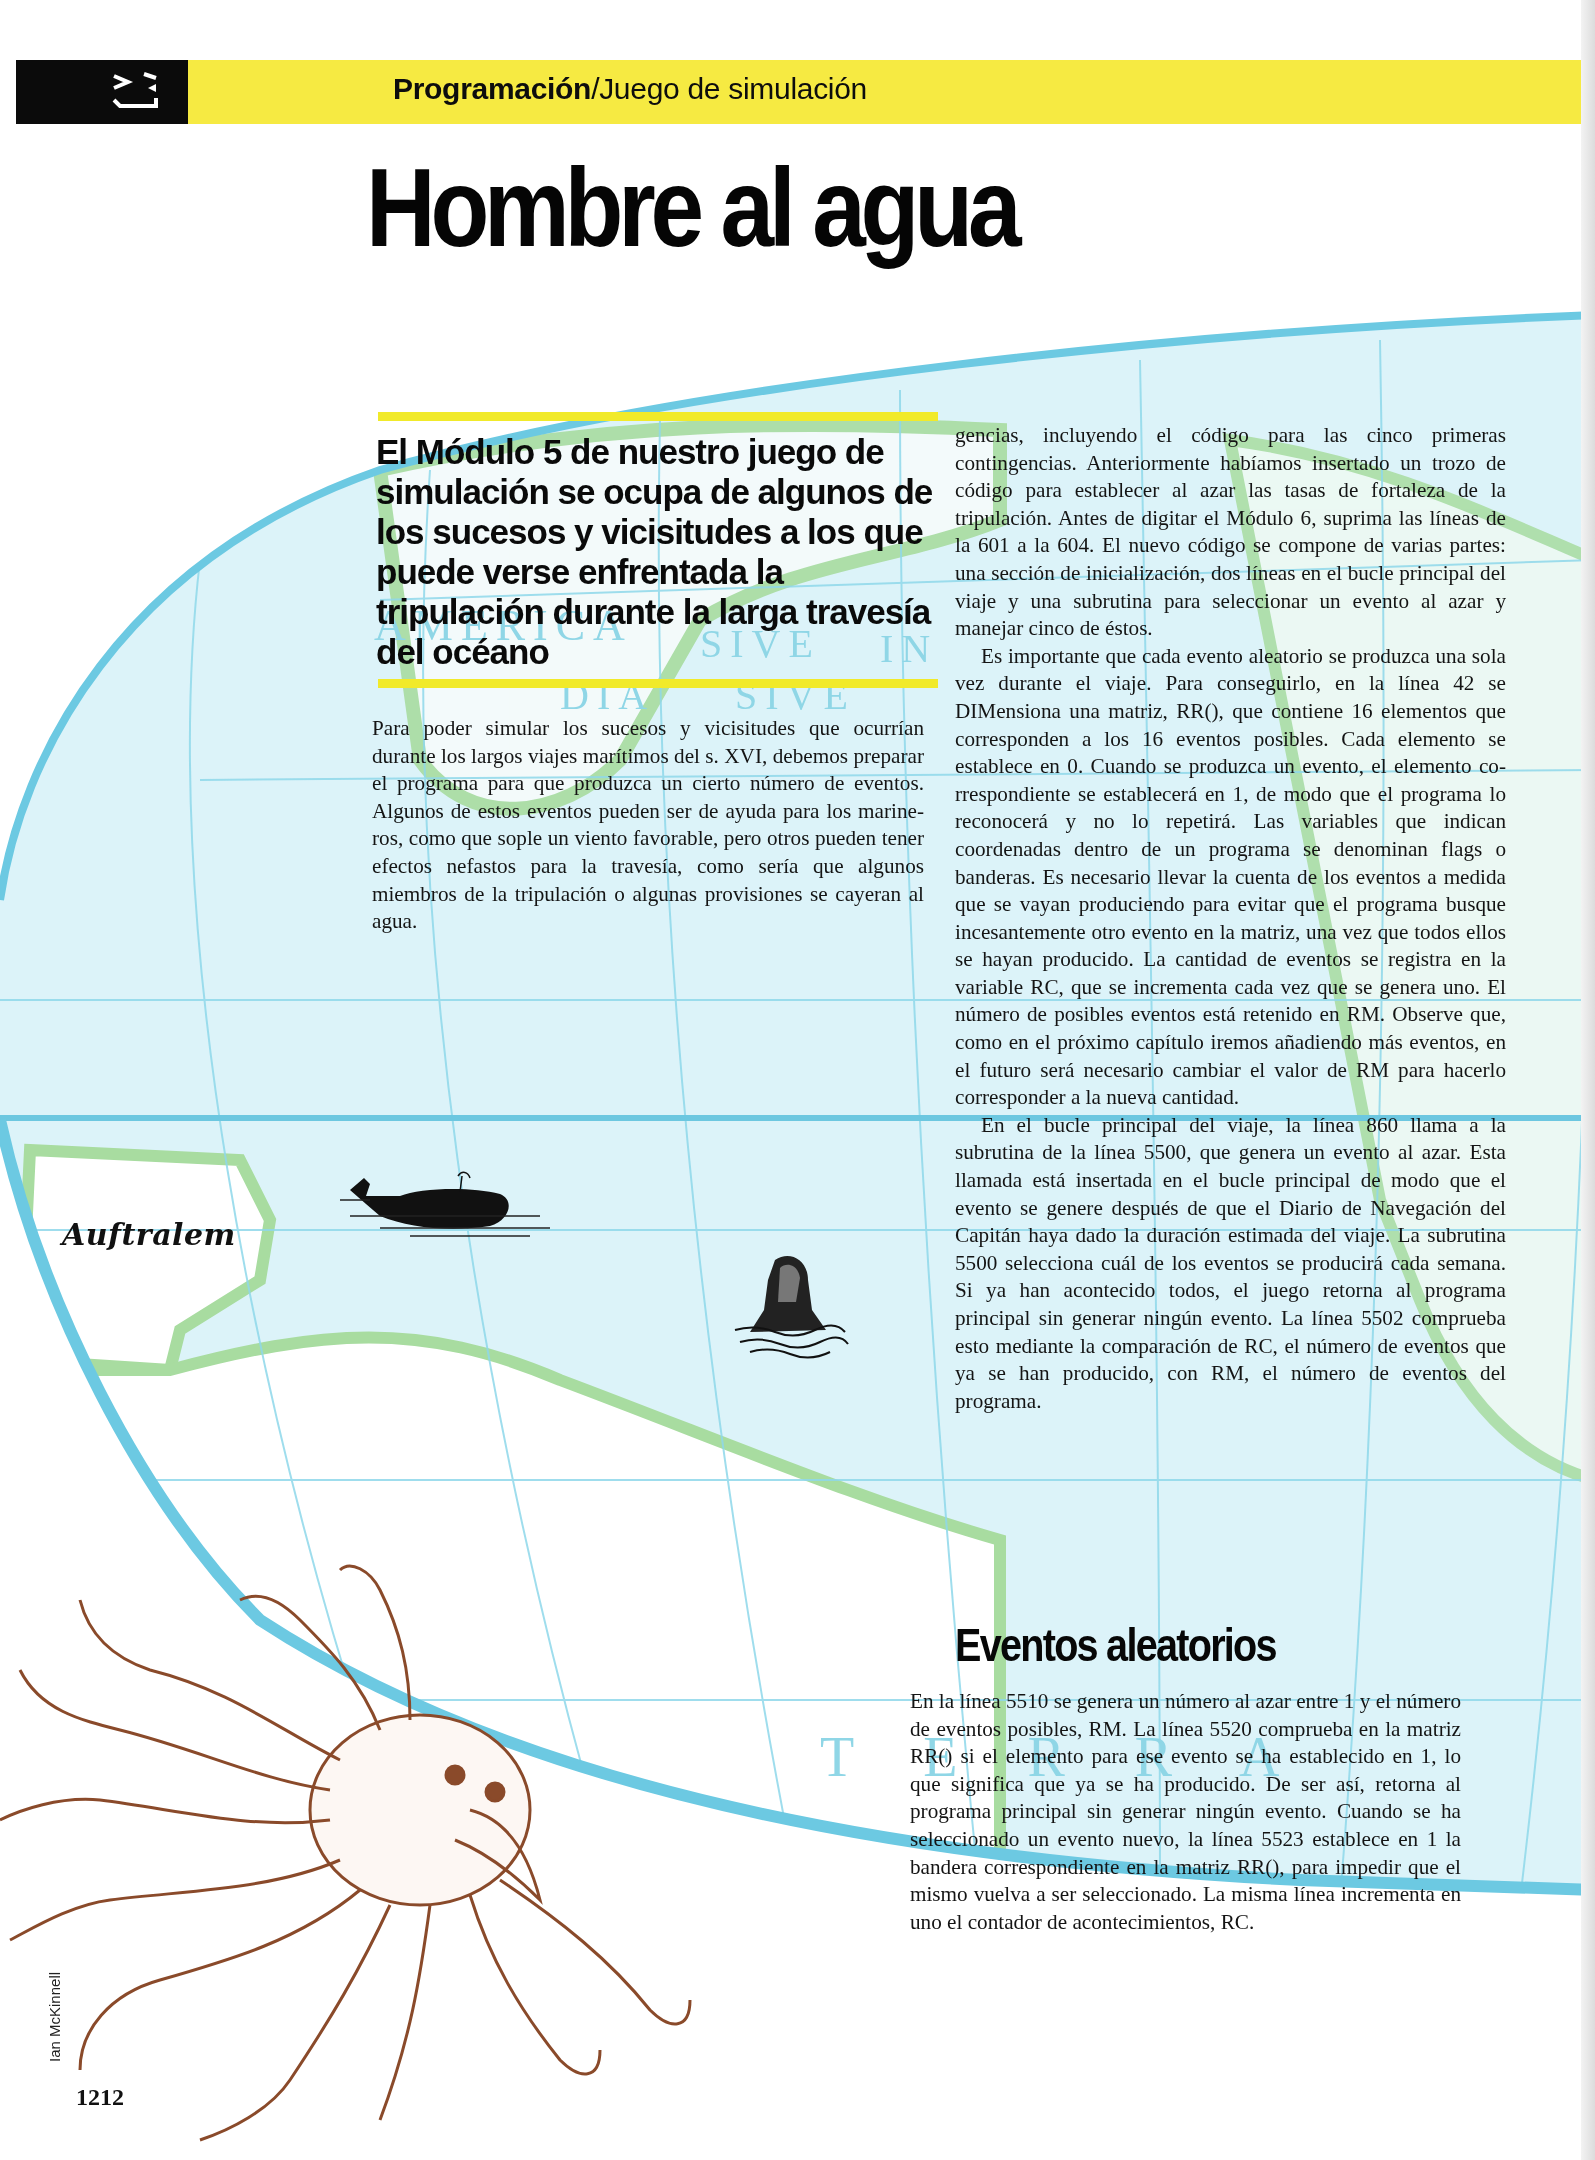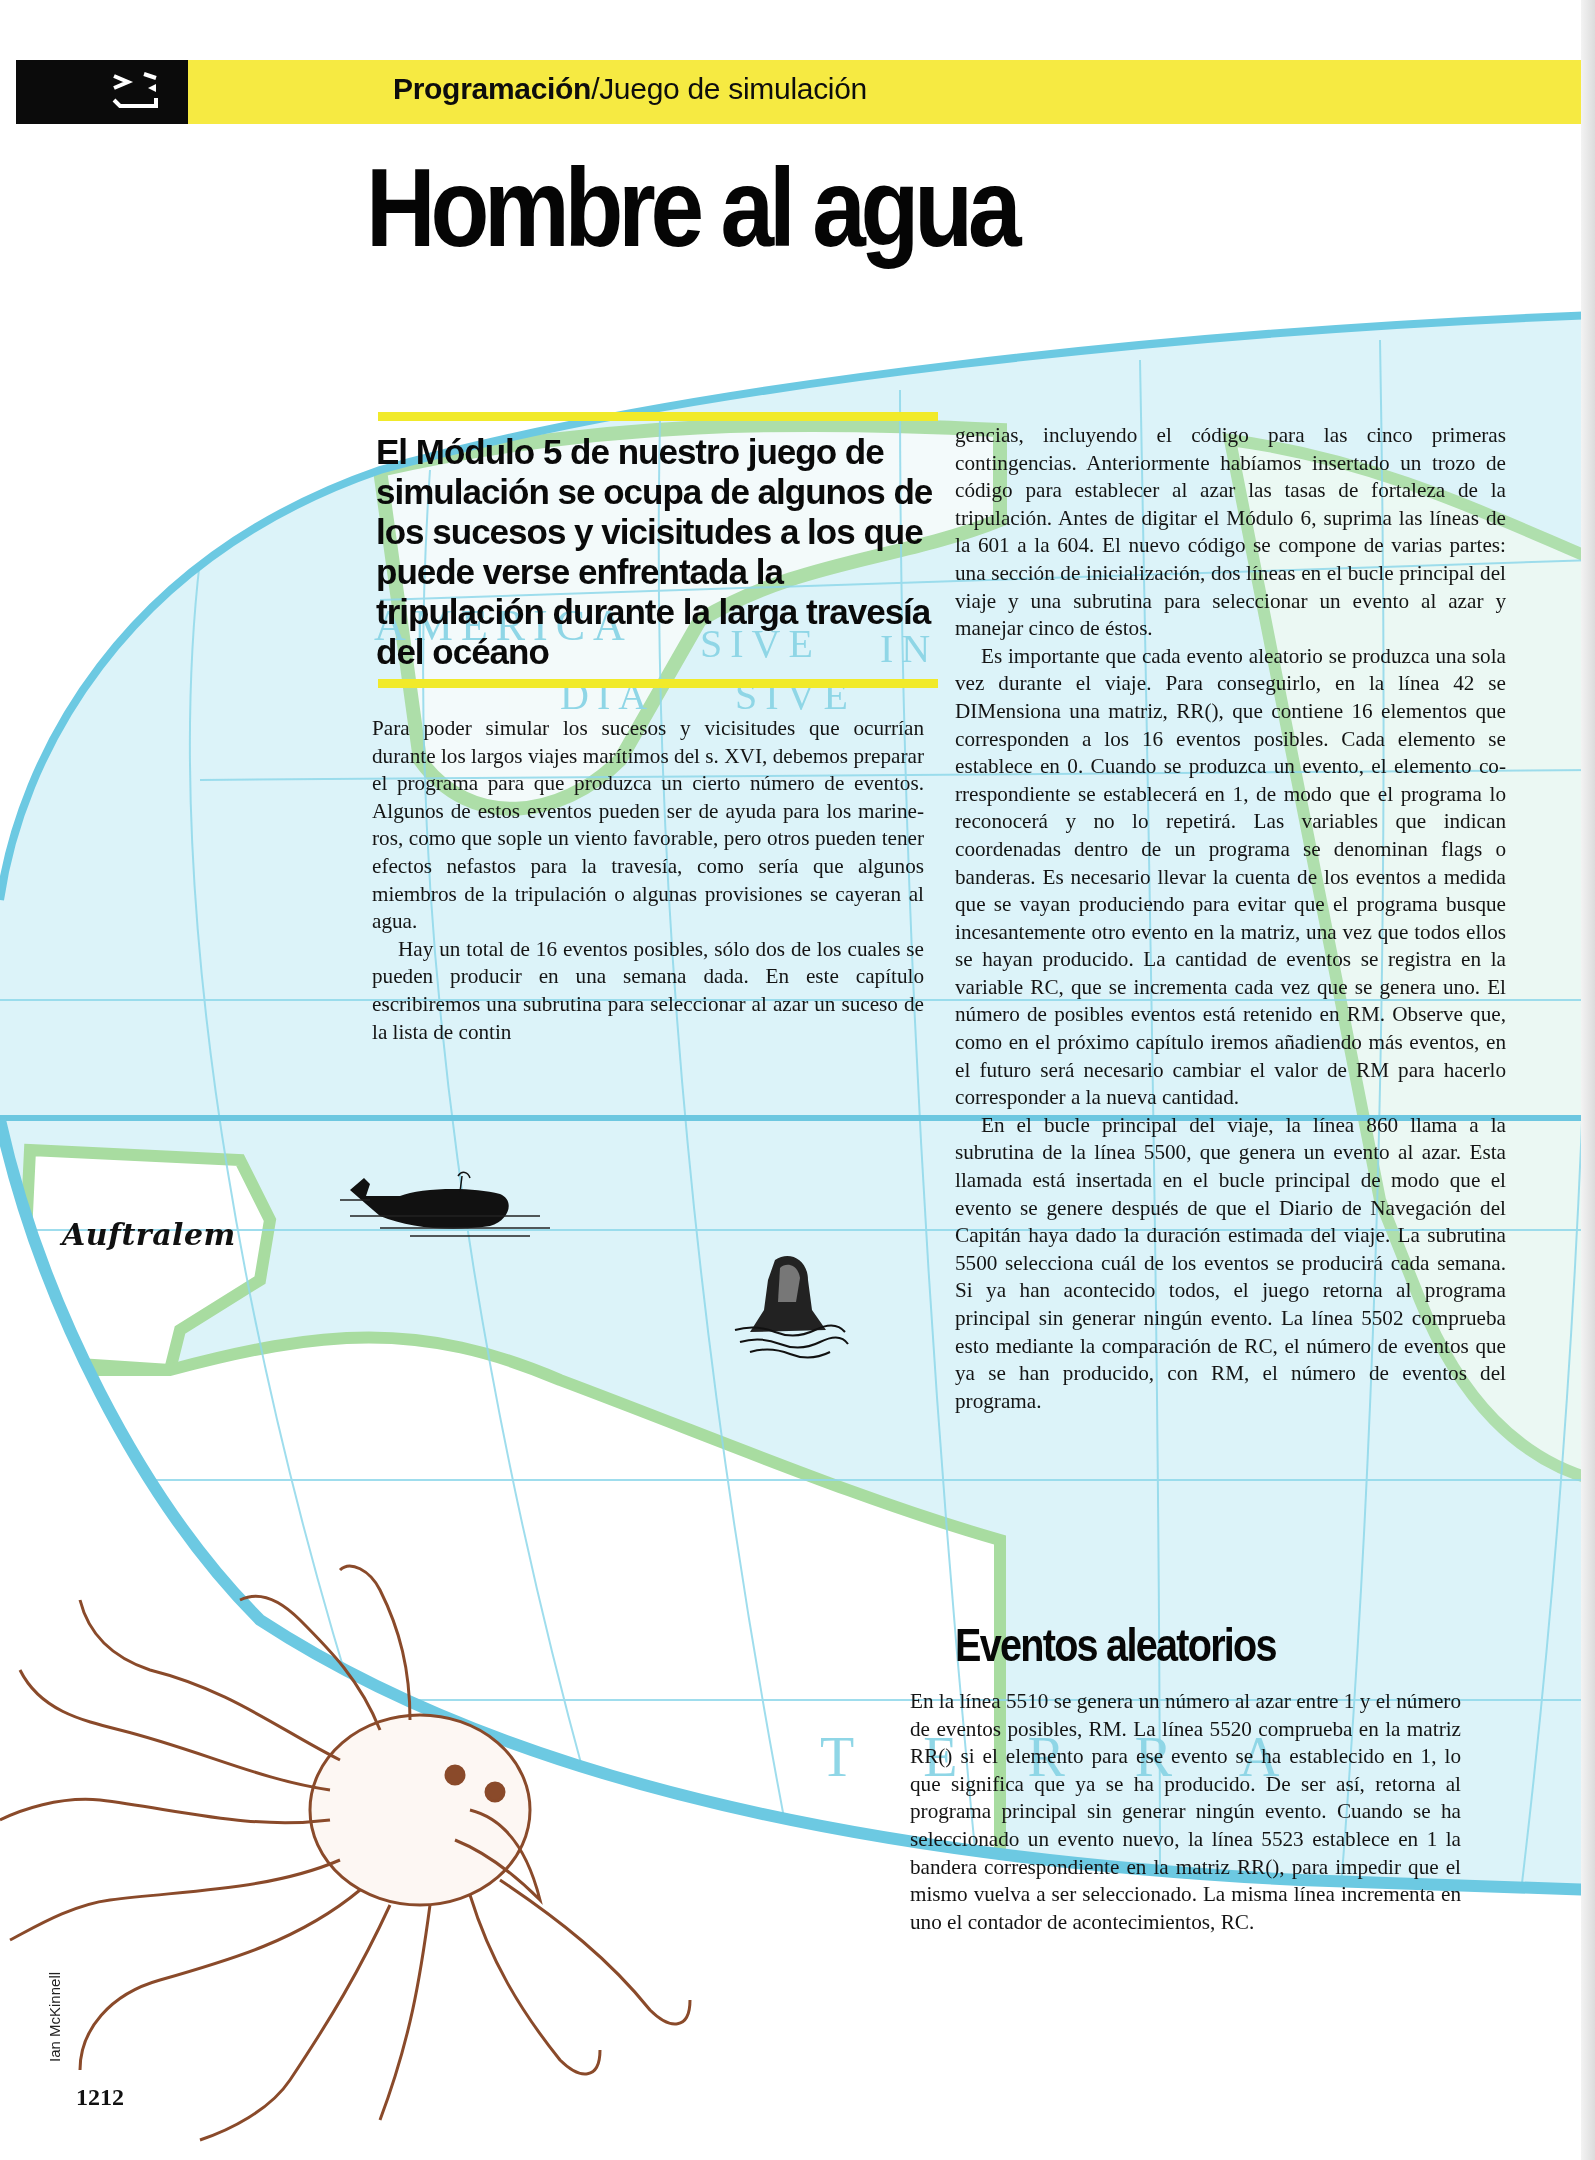--- a/index.html
+++ b/index.html
@@ -135,21 +135,20 @@
 </div>
 
 <div class="title">Hombre al agua</div>
 
 <div class="standfirst-rule" style="top:412px;"></div>
 <div class="standfirst">El Módulo 5 de nuestro juego de simulación se ocupa de algunos de los sucesos y vicisitudes a los que puede verse enfrentada la tripulación durante la larga travesía del océano</div>
 <div class="standfirst-rule" style="top:679px;"></div>
 
 <div class="col col-left">
   <p>Para poder simular los sucesos y vicisitudes que ocurrían durante los largos viajes marítimos del s. XVI, debemos preparar el programa para que pro­duzca un cierto número de eventos. Algunos de estos eventos pueden ser de ayuda para los marine­ros, como que sople un viento favorable, pero otros pueden tener efectos nefastos para la travesía, como sería que algunos miembros de la tripulación o algunas provisiones se cayeran al agua.</p>
-  <p class="indent">Hay un total de 16 eventos posibles, sólo dos de los cuales se pueden producir en una semana dada. En este capítulo escribiremos una subrutina para seleccionar al azar un suceso de la lista de contin­</p>
 </div>
 
 <div class="col col-right">
   <p>gencias, incluyendo el código para las cinco prime­ras contingencias. Anteriormente habíamos inser­tado un trozo de código para establecer al azar las tasas de fortaleza de la tripulación. Antes de digitar el Módulo 6, suprima las líneas de la 601 a la 604. El nuevo código se compone de varias partes: una sección de inicialización, dos líneas en el bucle prin­cipal del viaje y una subrutina para seleccionar un evento al azar y manejar cinco de éstos.</p>
   <p class="indent">Es importante que cada evento aleatorio se pro­duzca una sola vez durante el viaje. Para conseguir­lo, en la línea 42 se DIMensiona una matriz, RR(), que contiene 16 elementos que corresponden a los 16 eventos posibles. Cada elemento se establece en 0. Cuando se produzca un evento, el elemento co­rrespondiente se establecerá en 1, de modo que el programa lo reconocerá y no lo repetirá. Las varia­bles que indican coordenadas dentro de un progra­ma se denominan flags o banderas. Es necesario llevar la cuenta de los eventos a medida que se vayan produciendo para evitar que el programa busque incesantemente otro evento en la matriz, una vez que todos ellos se hayan producido. La cantidad de eventos se registra en la variable RC, que se incrementa cada vez que se genera uno. El número de posibles eventos está retenido en RM. Observe que, como en el próximo capítulo iremos añadiendo más eventos, en el futuro será necesario cambiar el valor de RM para hacerlo corresponder a la nueva cantidad.</p>
   <p class="indent">En el bucle principal del viaje, la línea 860 llama a la subrutina de la línea 5500, que genera un even­to al azar. Esta llamada está insertada en el bucle principal de modo que el evento se genere después de que el Diario de Navegación del Capitán haya dado la duración estimada del viaje. La subrutina 5500 selecciona cuál de los eventos se producirá cada semana. Si ya han acontecido todos, el juego retorna al programa principal sin generar ningún evento. La línea 5502 comprueba esto mediante la comparación de RC, el número de eventos que ya se han producido, con RM, el número de eventos del programa.</p>
 </div>
 
 <div class="section-heading">Eventos aleatorios</div>
 

